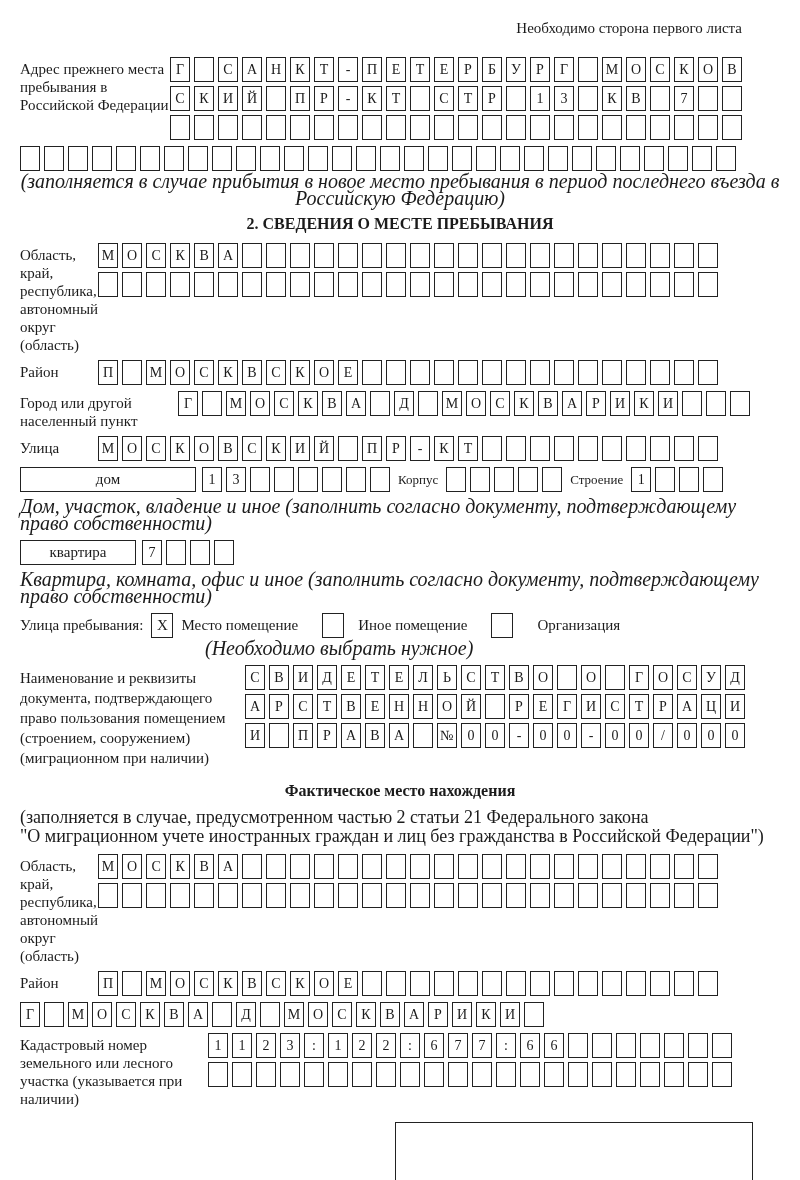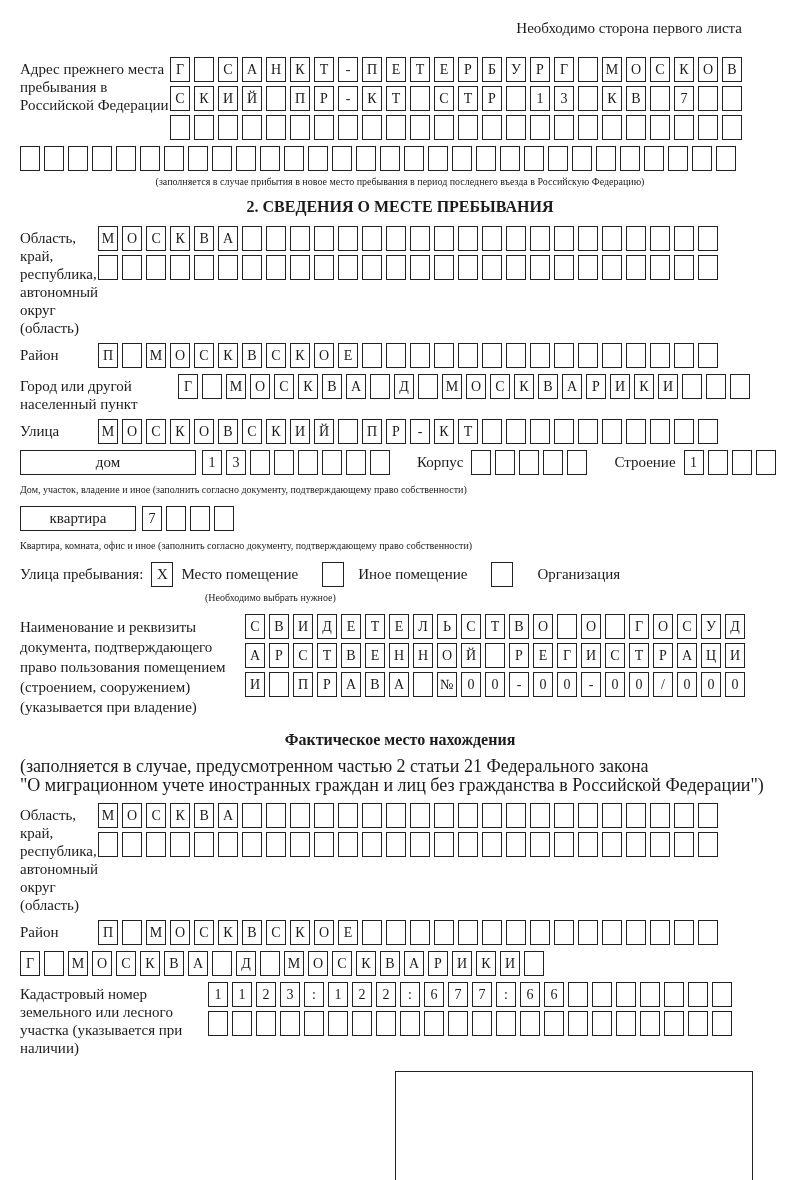--- a/index.html
+++ b/index.html
@@ -32,22 +32,22 @@
     font-size:14px;line-height:25px;
     flex:0 0 auto;
   }
   .widebox{
     box-sizing:border-box;height:25px;border:1.6px solid #222222;
     display:flex;align-items:center;justify-content:center;
     font-size:15px;flex:0 0 auto;
   }
   .wb-dom{width:176px;margin-right:6px;}
   .wb-kv{width:116px;margin-right:6px;}
-  .inline-label{font-size:15px;line-height:25px;padding:0 8px;white-space:nowrap;margin-left:19px;}
-  .note{font-size:10px;line-height:17px;}
+  .inline-label{font-size:13px;line-height:25px;padding:0 8px;white-space:nowrap;}
+  .note{font-size:20px;line-height:17px;font-style:italic;}
   .note-center{text-align:center;margin:2px 0 6px 0;}
   .sec-title{text-align:center;font-weight:bold;font-size:16px;margin:8px 0 10px 0;}
   .fact-title{text-align:center;font-weight:bold;font-size:16px;margin:14px 0 8px 0;}
   .fact-note{font-size:18px;line-height:19px;}
   .checkline{display:flex;align-items:center;margin:8px 0 2px 0;}
   .checkbox{
     box-sizing:border-box;width:22px;height:25px;border:1.6px solid #222222;
     display:inline-flex;align-items:center;justify-content:center;
     font-size:15px;flex:0 0 auto;
   }
@@ -392,21 +392,21 @@
     <span class="checkbox chk-gap-s">X</span>
     <span class="chk-gap-s">Место помещение</span>
     <span class="checkbox chk-gap-l"></span>
     <span class="chk-gap-m">Иное помещение</span>
     <span class="checkbox chk-gap-l"></span>
     <span class="chk-gap-l">Организация</span>
   </div>
   <div class="note choose-note">(Необходимо выбрать нужное)</div>
 
   <div class="field">
-    <div class="flabel lw225">Наименование и реквизиты документа, подтверждающего право пользования помещением (строением, сооружением) (указывается при владение)</div>
+    <div class="flabel lw225">Наименование и реквизиты документа, подтверждающего право пользования помещением (строением, сооружением) (миграционном при наличии)</div>
     <div class="rows">
       <div class="cellrow">
           <span class="cell">С</span>
           <span class="cell">В</span>
           <span class="cell">И</span>
           <span class="cell">Д</span>
           <span class="cell">Е</span>
           <span class="cell">Т</span>
           <span class="cell">Е</span>
           <span class="cell">Л</span>

